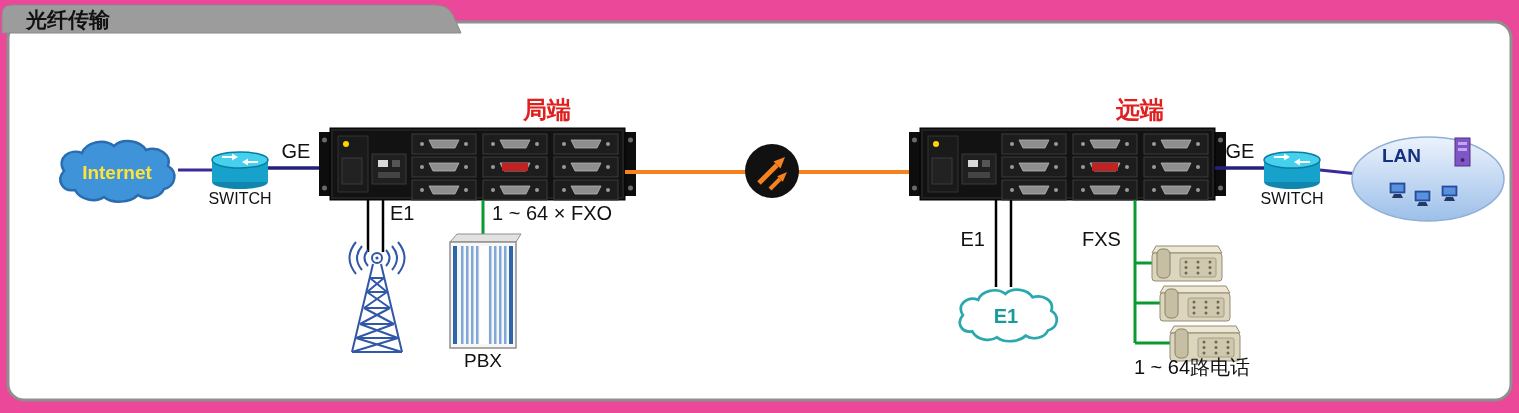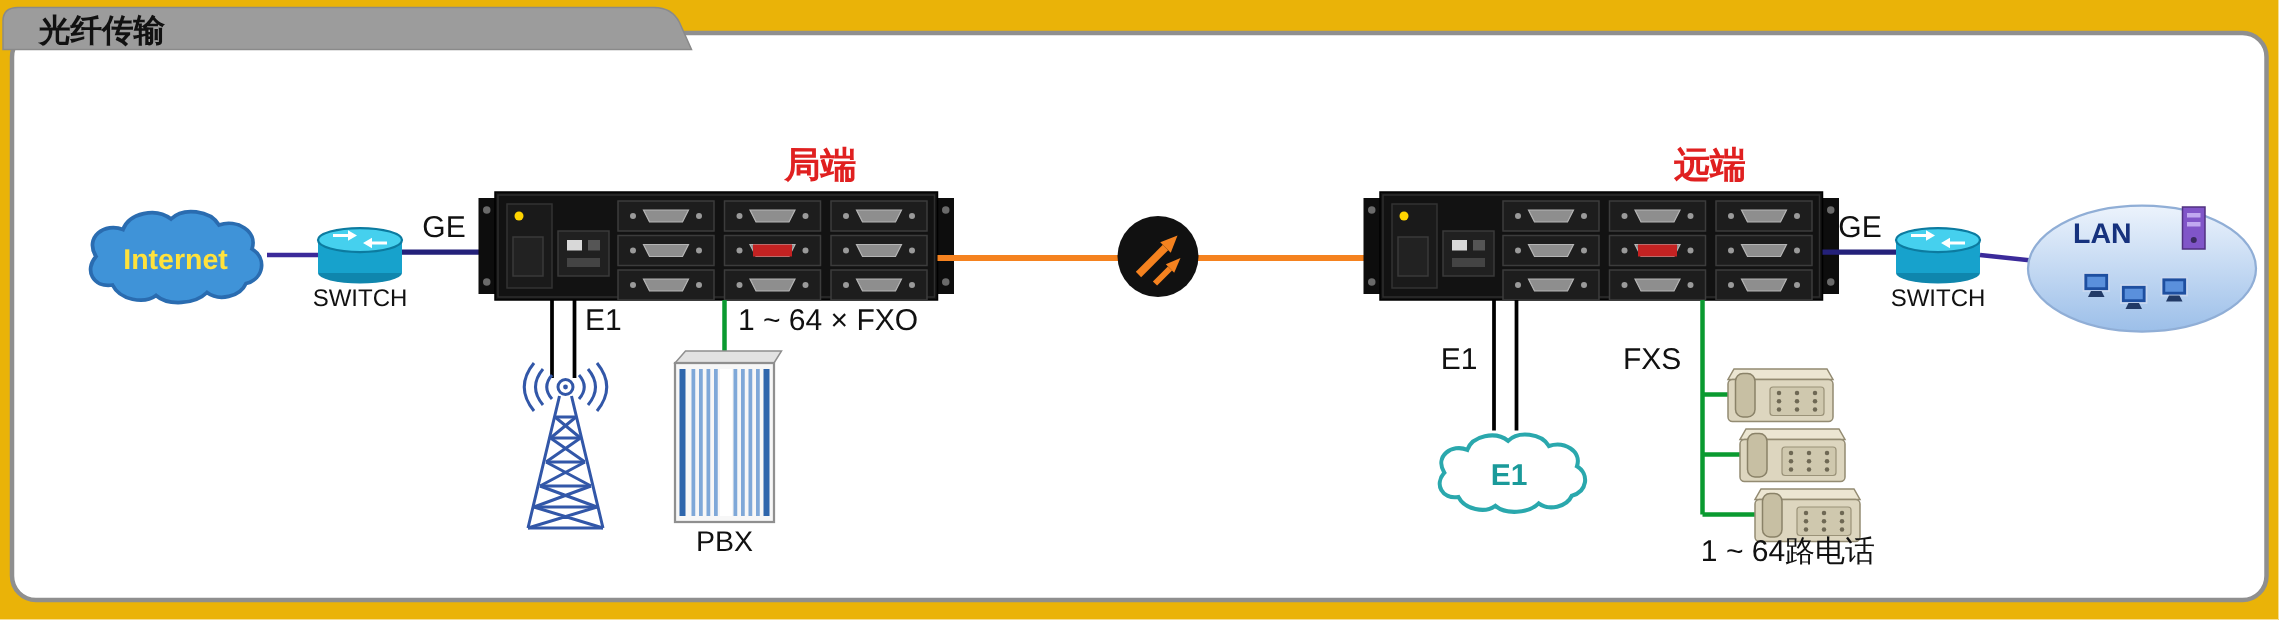--- a/index.html
+++ b/index.html
@@ -1,18 +1,18 @@
 <!DOCTYPE html>
 <html><head>
 <meta charset="utf-8">
 <style>
   html,body { margin:0; padding:0; background:#ffffff; }
   .stage {
     position:relative; width:1519px; height:413px;
-    font-family:"Liberation Sans", sans-serif; background:#eab308; overflow:hidden;
+    font-family:"Liberation Sans", sans-serif; background:#ec4899; overflow:hidden;
   }
   svg text { font-family:"Liberation Sans", sans-serif; }
   .lbl       { font-size:20px; fill:#111; }
   .endpoint  { font-size:24px; font-weight:bold; fill:#e02020; }
   .switchlbl { font-size:16px; fill:#111; }
   .titlelbl  { font-size:21px; font-weight:bold; fill:#111; }
 </style>
 </head>
 <body>
 

